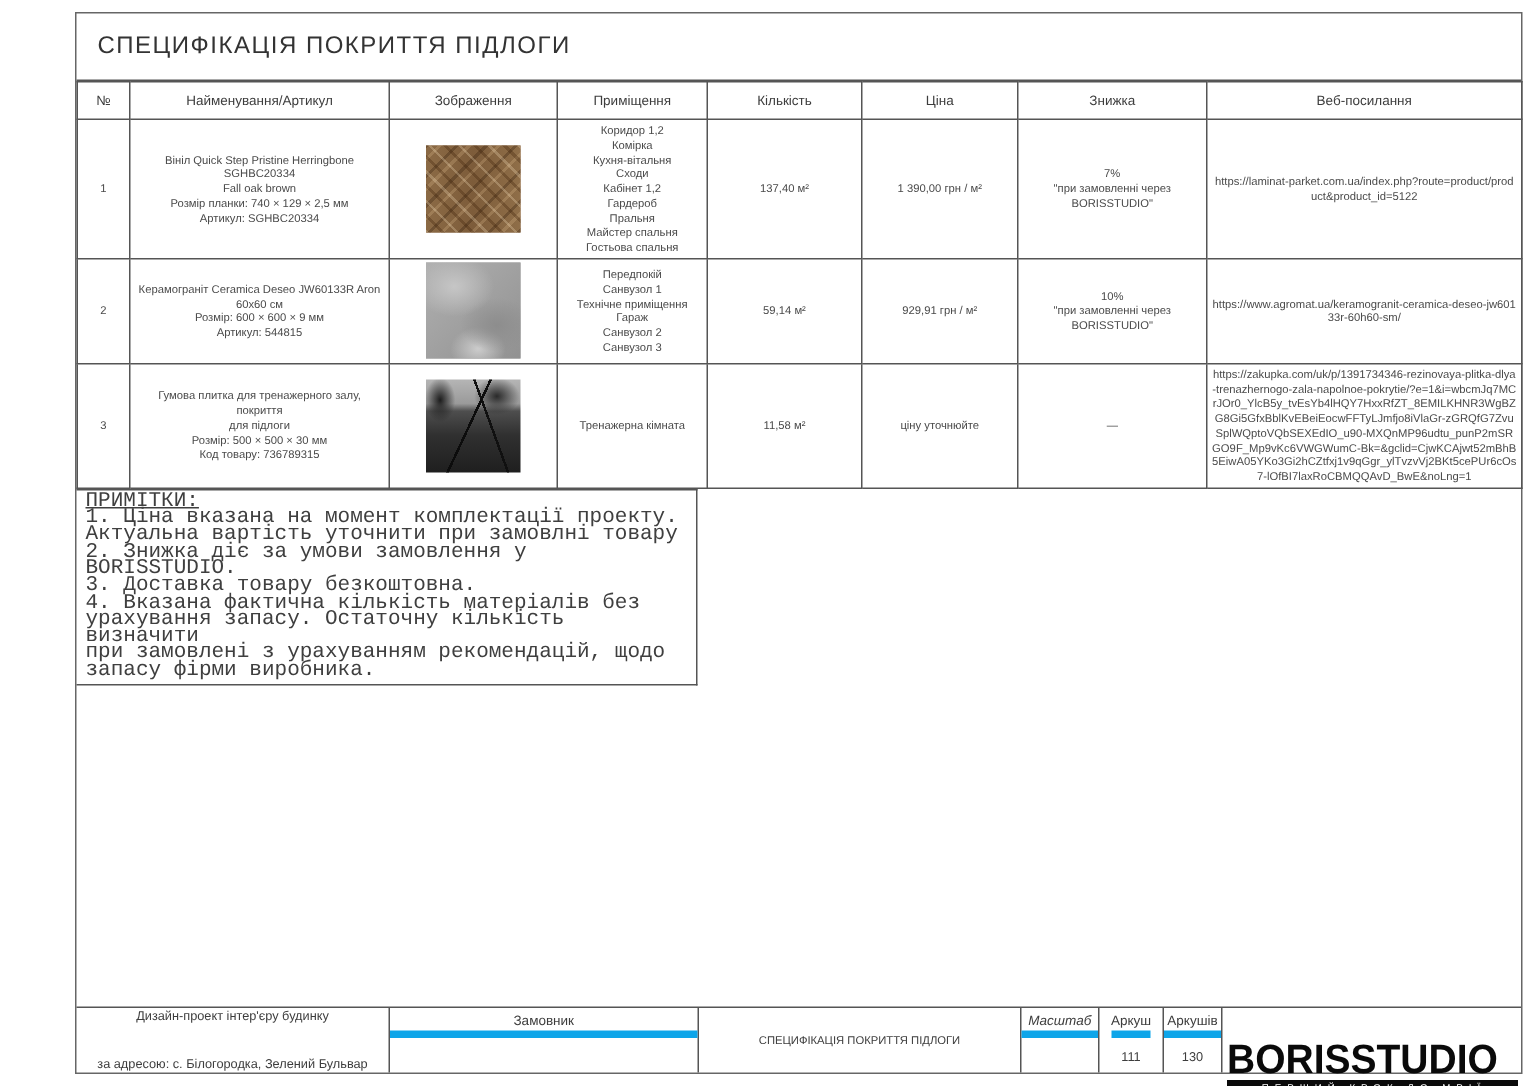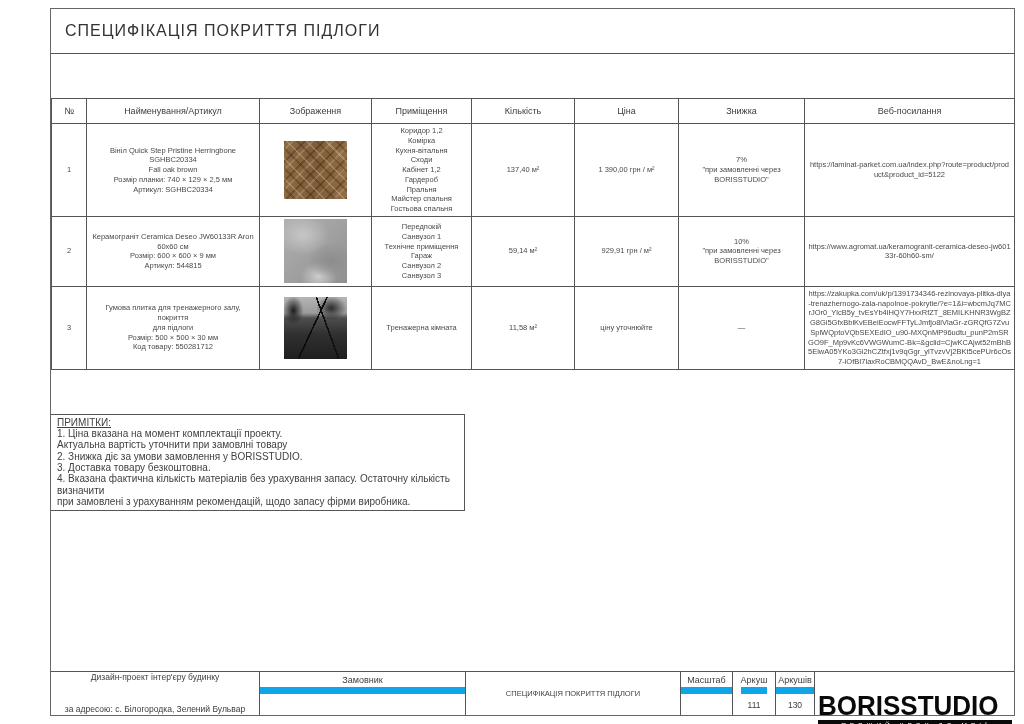--- a/index.html
+++ b/index.html
@@ -1,19 +1,19 @@
 <!DOCTYPE html>
 <html><head>
 <meta charset="utf-8">
 <style>
   html,body{margin:0;padding:0;background:#fff;}
   .canvas{position:relative;width:1024px;height:724px;background:#fff;overflow:hidden;
     font-family:"Liberation Sans",sans-serif;color:#444;}
   .page{position:absolute;left:50px;top:8px;width:963px;height:706px;border:1px solid #666;
-    display:flex;flex-direction:column;background:#fff;gap:44px;}
+    display:flex;flex-direction:column;background:#fff;}
   
   .title-bar{height:44px;border-bottom:1px solid #555;display:flex;align-items:center;}
   .title-bar h1{margin:0 0 0 14px;font-size:16px;font-weight:normal;letter-spacing:1px;color:#333;}
   
   table.spec{border-collapse:collapse;table-layout:fixed;width:100%;}
   table.spec th,table.spec td{border:1px solid #555;text-align:center;vertical-align:middle;
     padding:2px 3px;overflow:hidden;}
   table.spec th{font-weight:normal;font-size:9px;color:#3d3d3d;height:20px;}
   table.spec td{font-size:7.5px;line-height:1.3;color:#4a4a4a;}
   td.c-name{font-size:7px;}
@@ -35,31 +35,31 @@
   .img-rubber-tile-photo{height:72px;background:#fff;display:flex;flex-direction:column;justify-content:center;}
   .img-rubber-tile-photo .photo{height:62px;
     background-image:
       linear-gradient(115deg,rgba(0,0,0,0) 46%,#0c0c0c 46%,#0c0c0c 48%,rgba(0,0,0,0) 48%),
       linear-gradient(70deg,rgba(0,0,0,0) 63%,#101010 63%,#101010 65%,rgba(0,0,0,0) 65%),
       radial-gradient(ellipse 20% 30% at 15% 22%,#1c1c1c 0%,rgba(28,28,28,0) 80%),
       radial-gradient(ellipse 30% 25% at 75% 18%,#2a2a2a 0%,rgba(42,42,42,0) 80%),
       linear-gradient(180deg,#b5b5b5 0%,#9a9a9a 26%,#4e4e4e 34%,#303030 60%,#1f1f1f 100%);}
   
   .notes{width:401px;border:1px solid #555;border-left:none;margin-left:0;
-    padding:2px 6px 3px 6px;font-size:10px;line-height:11.3px;color:#3f3f3f;}
+    padding:2px 6px 3px 6px;font-size:14px;line-height:11.3px;color:#3f3f3f;font-family:Liberation Mono, monospace;}
   .notes .notes-title{text-decoration:underline;}
   .spacer{flex:1;}
   
   .footer{height:43px;border-top:1px solid #555;display:flex;font-size:9px;color:#3d3d3d;}
   .f-cell{border-right:1px solid #555;display:flex;flex-direction:column;min-width:0;}
   .f-cell:last-child{border-right:none;}
-  .f-label{height:15px;border-bottom:7px solid #0ea5e9;display:flex;align-items:center;justify-content:center;font-size:9px;}
+  .f-label{height:15px;border-bottom:5px solid #0ea5e9;display:flex;align-items:center;justify-content:center;font-size:9px;}
   .f-value{flex:1;display:flex;align-items:center;justify-content:center;font-size:8.5px;text-align:center;}
   .f-project{width:208px;align-items:center;justify-content:space-between;display:flex;flex-direction:column;font-size:8.5px;line-height:1.35;text-align:center;}
-  .f-client{width:205px;} .f-stage{width:214px;} .f-scale{width:51px;}
+  .f-client{width:205px;} .f-stage{width:214px;} .f-scale{width:51px;font-style:italic;}
   .f-sheet{width:42px;align-items:center;} .f-sheets{width:38px;}
   .f-stage .f-value{font-size:7.5px;}
   .f-logo{flex:1;display:flex;flex-direction:column;align-items:flex-start;justify-content:center;padding:1px 3px;margin-top:36px;}
   .logo-word{font-size:26px;font-weight:bold;color:#0a0a0a;letter-spacing:0px;line-height:26px;
     transform:scaleY(1.05);white-space:nowrap;}
   .logo-bar{background:#0a0a0a;color:#fff;font-size:6.5px;letter-spacing:4px;text-align:center;
     width:192px;padding:2px 0 1px 2px;margin-top:1px;white-space:nowrap;}
 </style>
 </head>
 <body>
@@ -157,21 +157,21 @@
     <td class="c-link">
       <div class="link-text">https://www.agromat.ua/keramogranit-ceramica-deseo-jw60133r-60h60-sm/</div>
     </td>
   </tr>
           <tr class="r3">
     <td class="c-num">3</td>
     <td class="c-name">
               <div>Гумова плитка для тренажерного залу, покриття</div>
               <div>для підлоги</div>
               <div>Розмір: 500 × 500 × 30 мм</div>
-              <div>Код товару: 550281712</div>
+              <div>Код товару: 736789315</div>
             </td>
     <td class="c-img">
       <div class="product-image img-rubber-tile-photo">
                 <div class="photo"></div>
               </div>
     </td>
     <td class="c-rooms">
               <div>Тренажерна кімната</div>
             </td>
     <td class="c-qty">11,58 м²</td>

